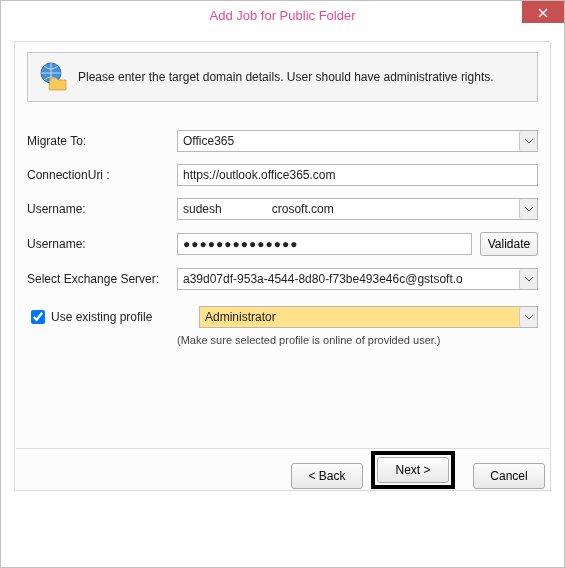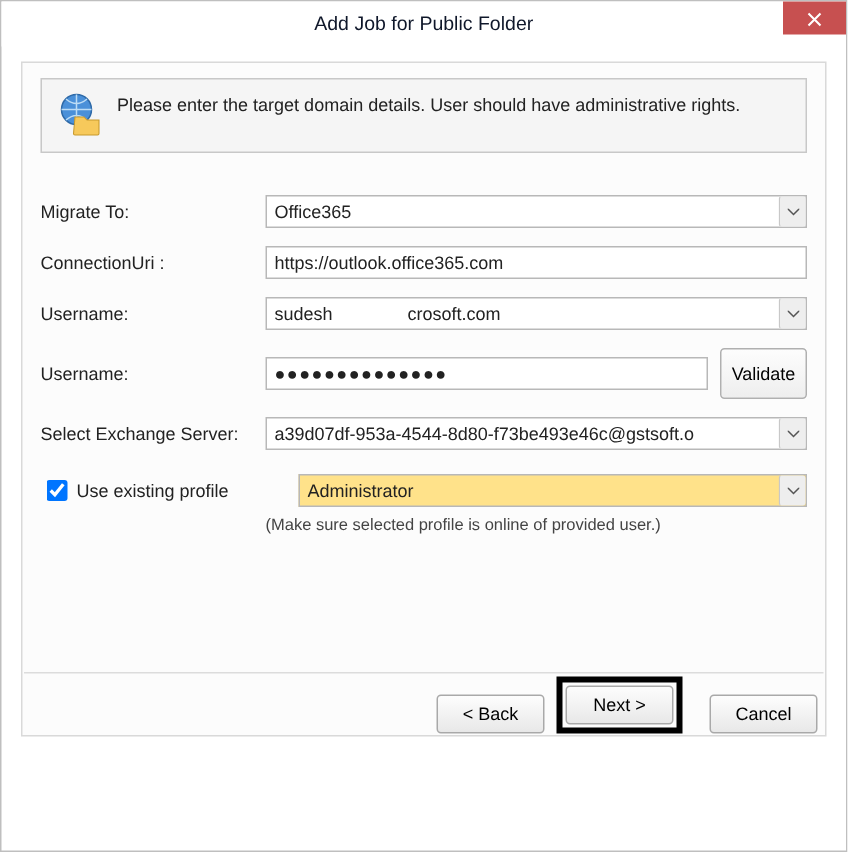--- a/index.html
+++ b/index.html
@@ -18,21 +18,21 @@
     height: 568px;
     border: 1px solid #bfbfbf;
     background: #fff;
     position: relative;
   }
   .titlebar {
     height: 30px;
     line-height: 30px;
     text-align: center;
     font-size: 13px;
-    color: #0f172a;
+    color: #ec4899;
     position: relative;
     background: #fff;
   }
   .close-btn {
     position: absolute;
     right: 0;
     top: 0;
     width: 42px;
     height: 22px;
     background: #c75050;
@@ -52,21 +52,21 @@
     background: #fcfcfc;
     height: 450px;
     padding: 10px 12px;
     position: relative;
   }
   .info-box {
     border: 1px solid #c8c8c8;
     background: #f5f5f5;
     padding: 8px 10px;
     display: flex;
-    align-items: flex-start;
+    align-items: center;
   }
   .info-icon { width: 32px; height: 32px; margin-right: 8px; flex-shrink:0;}
   .info-text { font-size: 12px; color: #222; line-height: 1.3; padding-top:2px;}
   .form-area { margin-top: 28px; }
   .row {
     display: flex;
     align-items: center;
     margin-bottom: 12px;
   }
   .label {
@@ -99,21 +99,21 @@
     right: 1px; top: 1px;
     width: 18px; height: 20px;
     background: #eee;
     border-left: 1px solid #c8c8c8;
     display:flex; align-items:center; justify-content:center;
     border-radius: 2px;
   }
   .combo .drop svg { width:8px; height:5px; }
   .validate-btn {
     margin-left: 8px;
-    height: 34px;
+    height: 24px;
     width: 58px;
     font-size: 12px;
     font-family: inherit;
     border: 1px solid #b0b0b0;
     border-radius: 3px;
     background: linear-gradient(#fdfdfd,#eee);
     cursor: pointer;
   }
   .chk-row .label { display:flex; align-items:center; }
   .chk {

